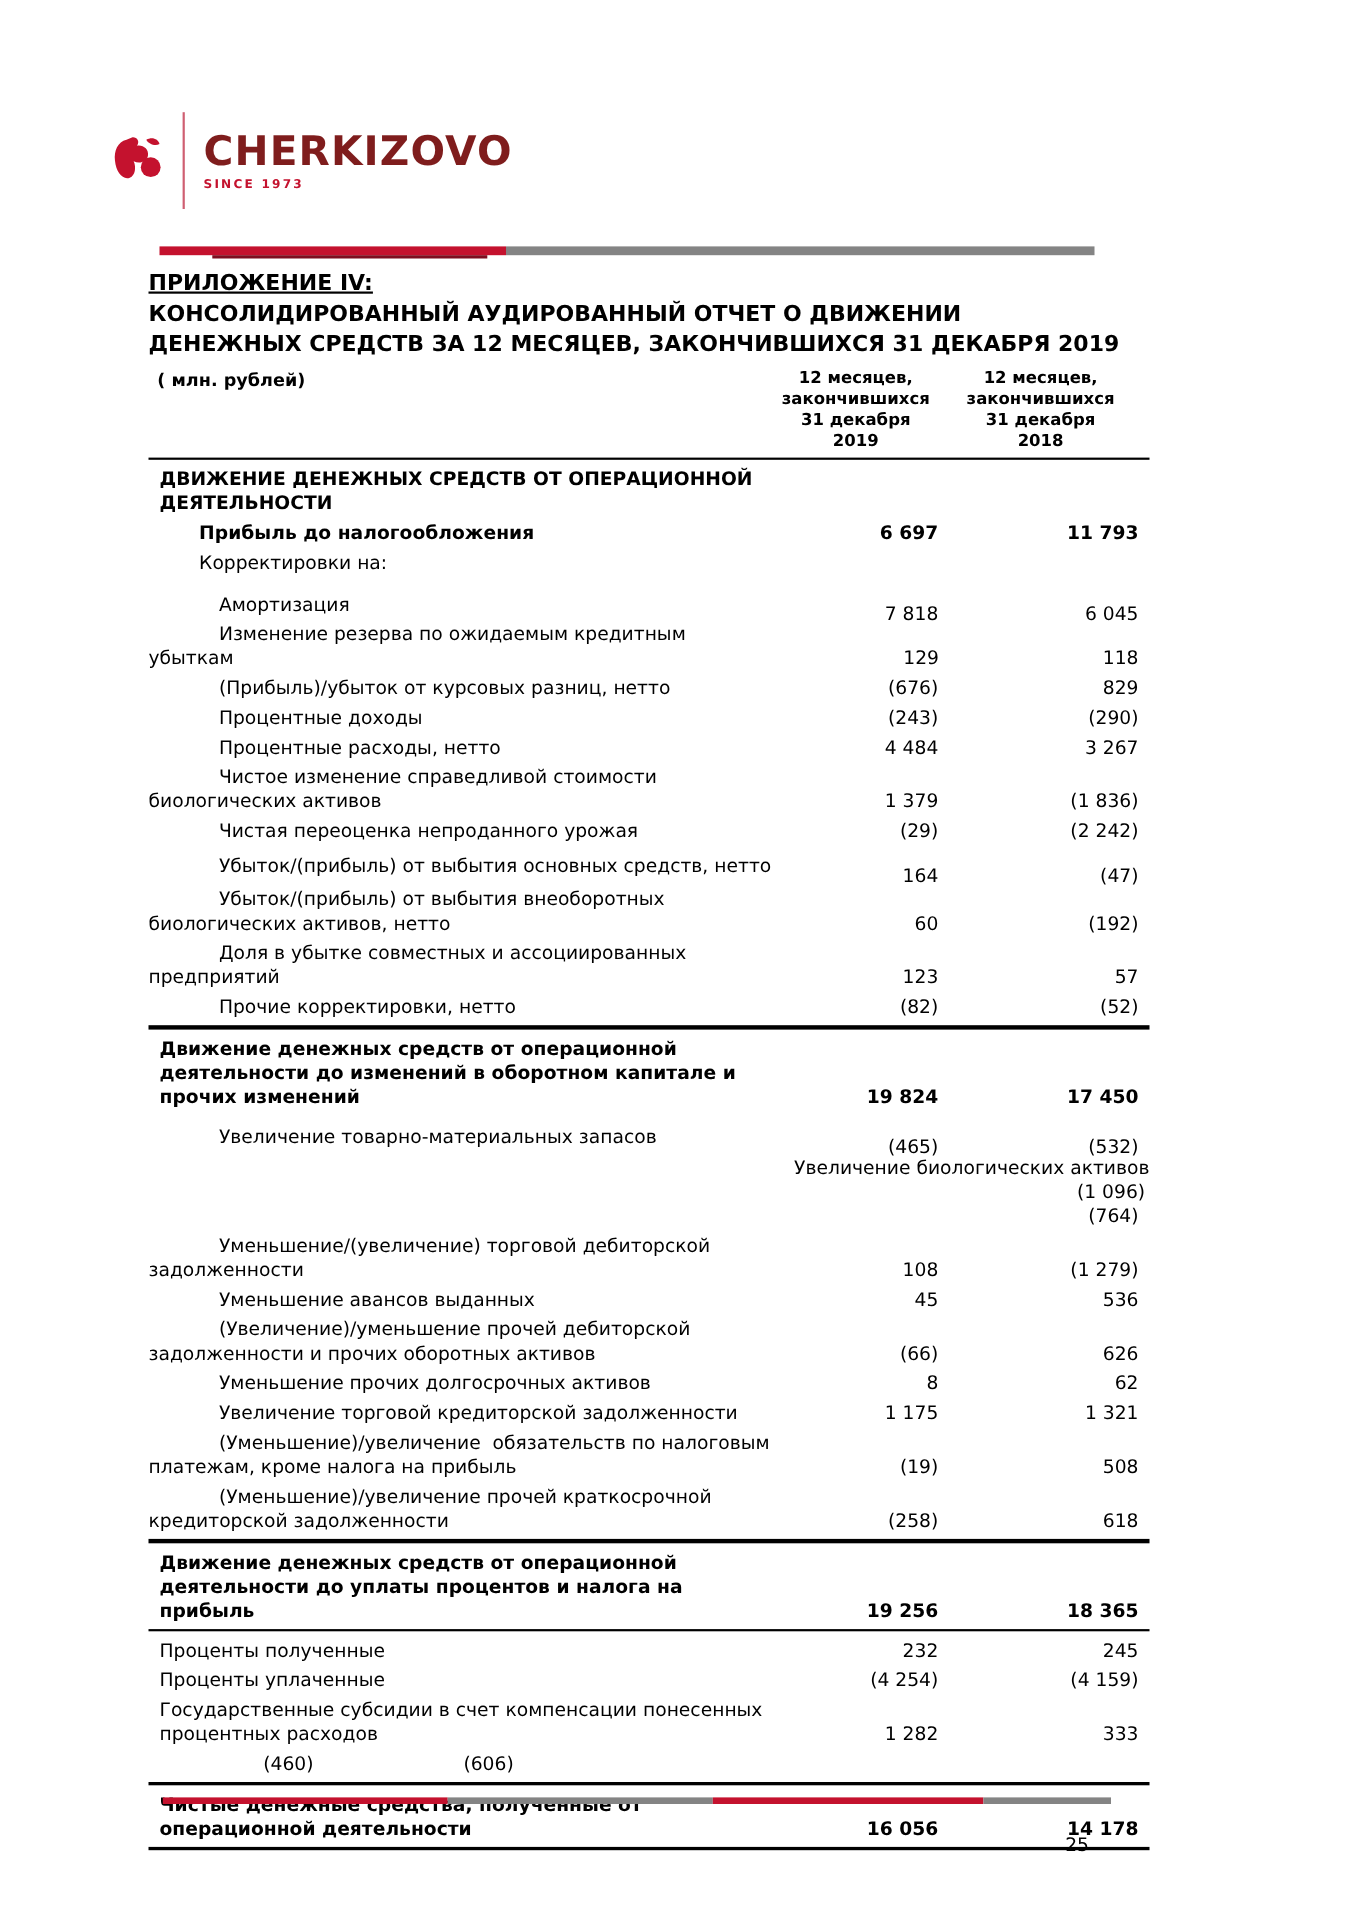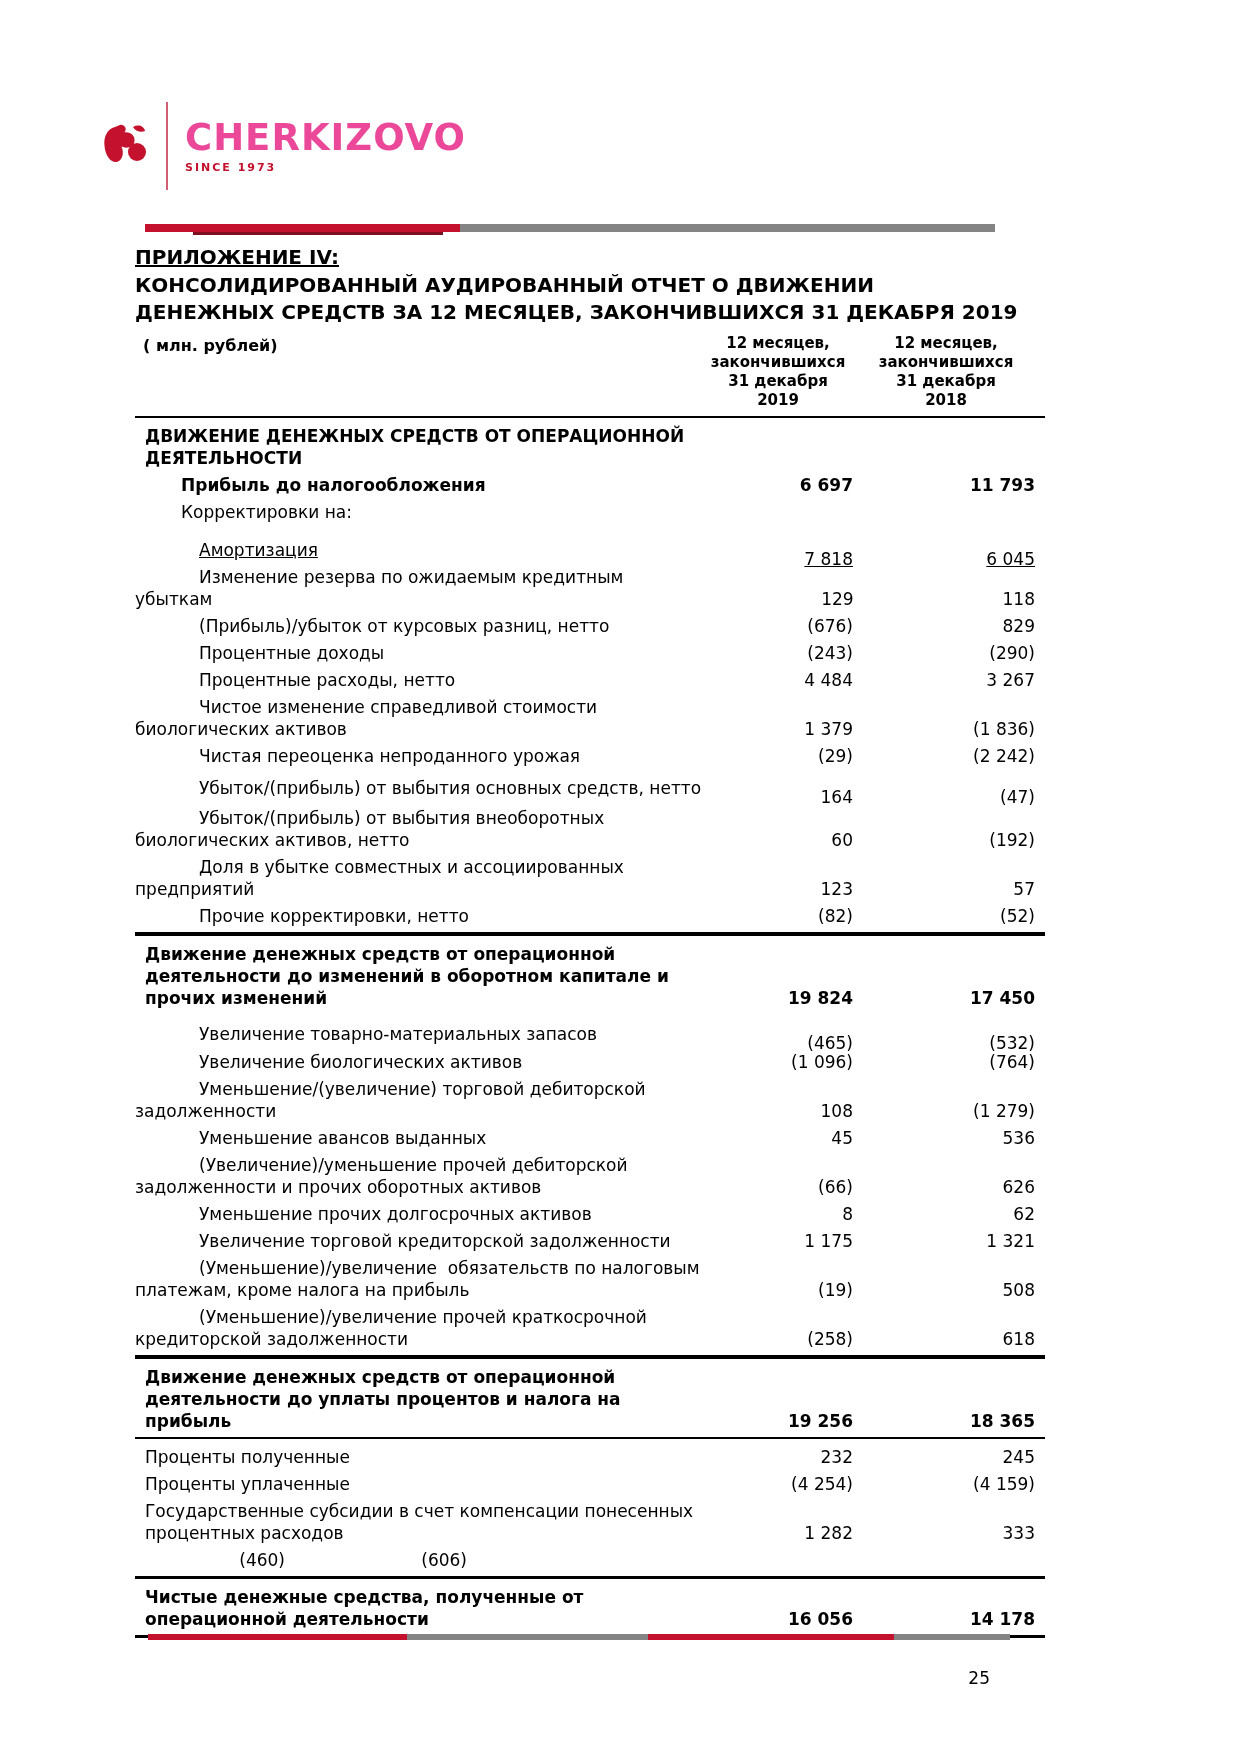--- a/index.html
+++ b/index.html
@@ -4,21 +4,21 @@
 <style>
   html,body{margin:0;padding:0;background:#e8e8e8;}
   .page{
     position:relative;width:1240px;height:1754px;background:#ffffff;margin:0 auto;
     font-family:"DejaVu Sans",sans-serif;color:#000;overflow:hidden;
   }
   
   .logo{position:absolute;left:100px;top:102px;display:flex;align-items:center;}
   .logo-divider{width:2px;height:88px;background:#cf5f72;margin:0 17px 0 14px;}
   .brand-text{display:flex;flex-direction:column;}
-  .brand-name{color:#ec4899;font-size:37px;font-weight:800;letter-spacing:1px;line-height:40px;}
+  .brand-name{color:#7f1d1d;font-size:37px;font-weight:800;letter-spacing:1px;line-height:40px;}
   .brand-tagline{color:#c4122e;font-size:11px;font-weight:700;letter-spacing:2px;margin-top:3px;}
   
   .content{position:absolute;left:135px;top:224px;width:910px;}
   .topbar{position:relative;height:8px;margin-left:10px;width:850px;margin-bottom:12px;}
   .topbar .seg{height:8px;float:left;}
   .topbar-under{position:absolute;left:48px;top:8px;width:250px;height:3px;background:#7e0e20;}
   .appendix{font-size:20px;font-weight:700;text-decoration:underline;margin:4px 0 2px 0;line-height:26px;}
   .doc-title{font-size:20px;font-weight:700;line-height:27px;}
   
   .head-row{display:flex;margin-top:8px;align-items:flex-start;}
@@ -102,21 +102,21 @@
         <div class="trow">
           <div class="lbl bold" style="text-indent: 46px;">Прибыль до налогообложения</div>
           <div class="val v1 bold">6 697</div>
           <div class="val v2 bold">11 793</div>
         </div>
         <div class="trow">
           <div class="lbl" style="text-indent: 46px;">Корректировки на:</div>
           <div class="val v1"></div>
           <div class="val v2"></div>
         </div>
-        <div class="trow" style="margin-top: 16px; text-decoration: underline;">
+        <div class="trow" style="margin-top: 16px;">
           <div class="lbl" style="text-indent: 64px;">Амортизация</div>
           <div class="val v1 vlow">7 818</div>
           <div class="val v2 vlow">6 045</div>
         </div>
         <div class="trow">
           <div class="lbl" style="text-indent: 64px;">Изменение резерва по ожидаемым кредитным убыткам</div>
           <div class="val v1">129</div>
           <div class="val v2">118</div>
         </div>
         <div class="trow">
@@ -173,21 +173,21 @@
 деятельности до изменений в оборотном капитале и
 прочих изменений</div>
           <div class="val v1 bold">19 824</div>
           <div class="val v2 bold">17 450</div>
         </div>
         <div class="trow" style="margin-top: 14px;">
           <div class="lbl" style="text-indent: 64px;">Увеличение товарно-материальных запасов</div>
           <div class="val v1 vlow">(465)</div>
           <div class="val v2 vlow">(532)</div>
         </div>
-        <div class="trow" style="margin-top: 6px;">
+        <div class="trow" style="margin-top: 6px; flex-direction: column;">
           <div class="lbl" style="text-indent: 64px;">Увеличение биологических активов</div>
           <div class="val v1">(1 096)</div>
           <div class="val v2">(764)</div>
         </div>
         <div class="trow">
           <div class="lbl" style="text-indent: 64px;">Уменьшение/(увеличение) торговой дебиторской
 задолженности</div>
           <div class="val v1">108</div>
           <div class="val v2">(1 279)</div>
         </div>

